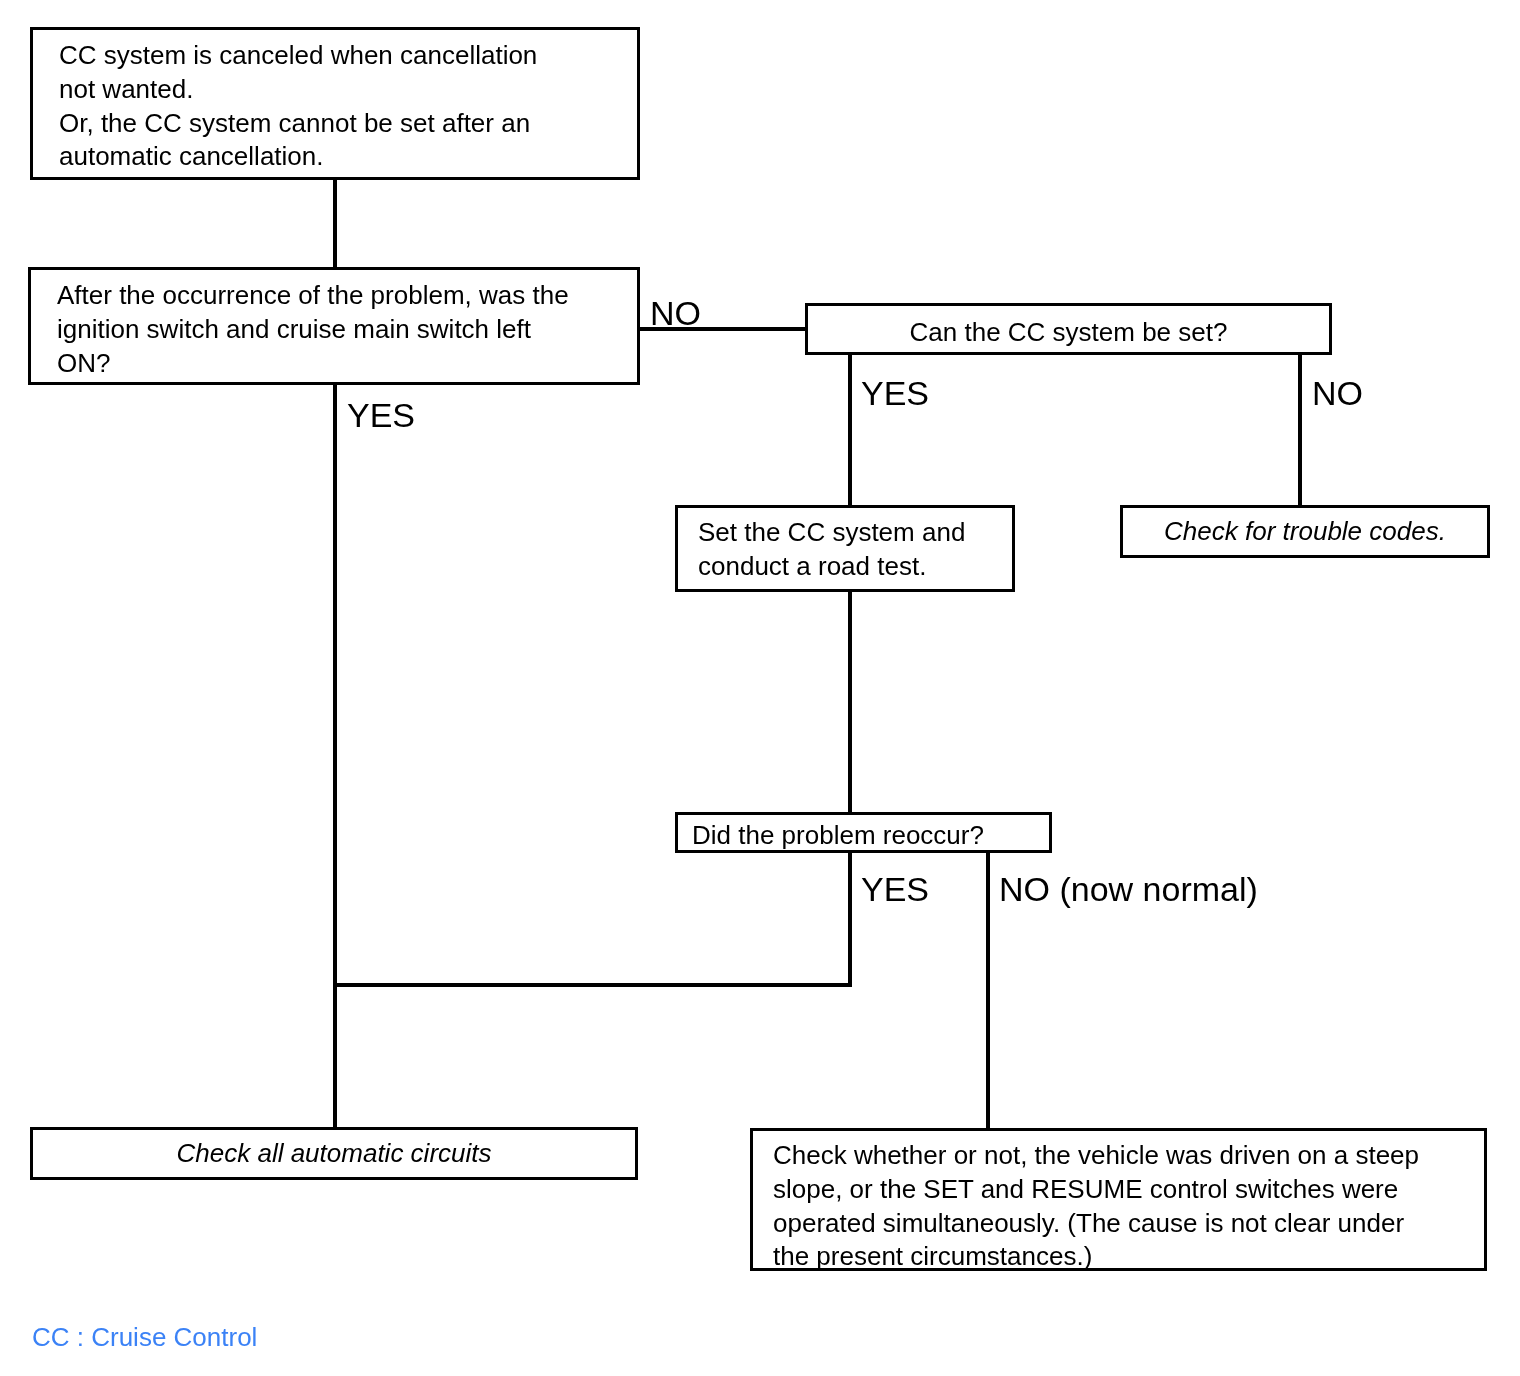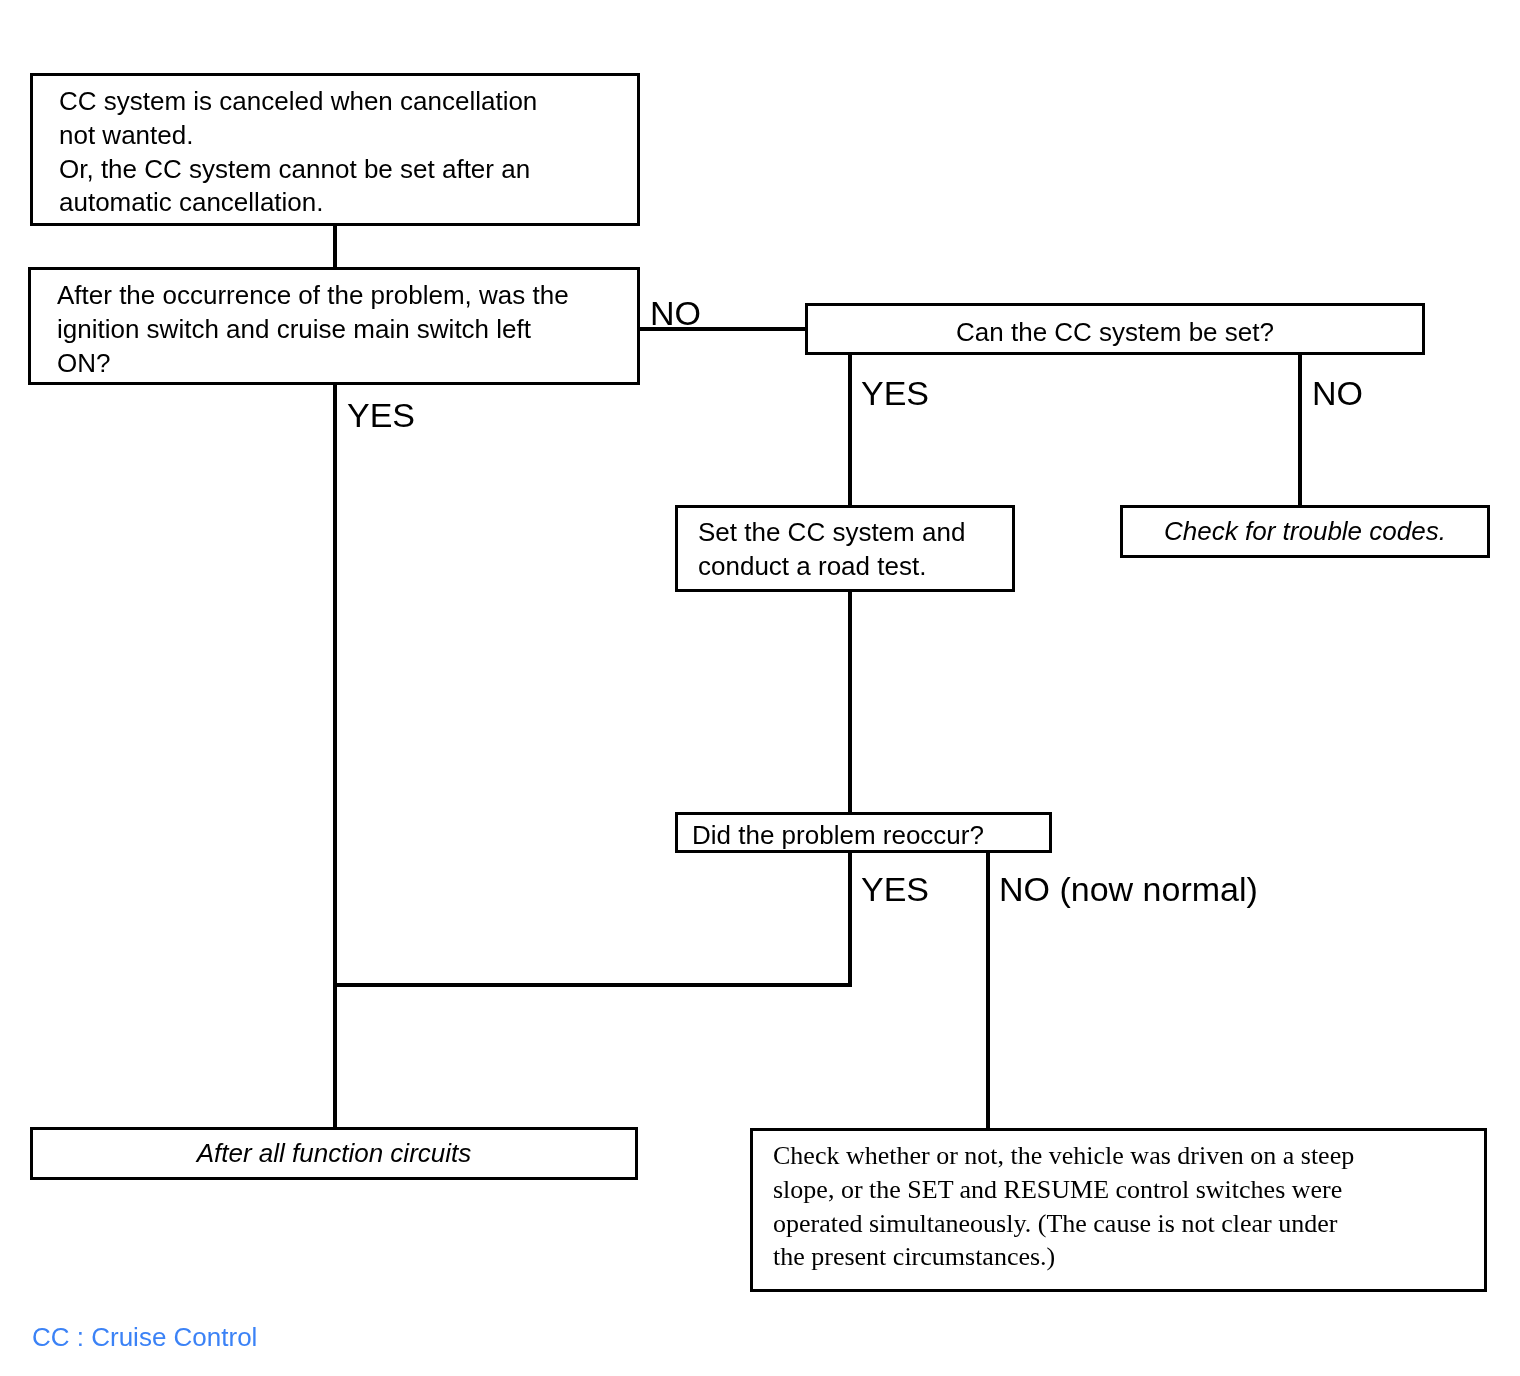--- a/index.html
+++ b/index.html
@@ -93,55 +93,55 @@
 
   <div class="line vline" style="left:1298px; top:355px; height:152px;"></div>
 
   <div class="line vline" style="left:848px; top:590px; height:224px;"></div>
 
   <div class="line vline" style="left:848px; top:852px; height:135px;"></div>
   <div class="line hline" style="left:333px; top:983px; width:519px;"></div>
 
   <div class="line vline" style="left:986px; top:852px; height:278px;"></div>
 
-  <div class="box pad-left" style="left:30px; top:27px; width:610px; height:153px;margin-top:46px;">
+  <div class="box pad-left" style="left:30px; top:27px; width:610px; height:153px;">
     <span class="txt">CC system is canceled when cancellation
 not wanted.
 Or, the CC system cannot be set after an
 automatic cancellation.</span>
   </div>
 
   <div class="box pad-left" style="left:28px; top:267px; width:612px; height:118px;">
     <span class="txt">After the occurrence of the problem, was the
 ignition switch and cruise main switch left
 ON?</span>
   </div>
 
-  <div class="box center" style="left:805px; top:303px; width:620px; height:52px;">
+  <div class="box center" style="left:805px; top:303px; width:527px; height:52px;">
     <span class="txt">Can the CC system be set?</span>
   </div>
 
   <div class="box pad-left-sm" style="left:675px; top:505px; width:340px; height:87px;">
     <span class="txt">Set the CC system and
 conduct a road test.</span>
   </div>
 
   <div class="box center-sm" style="left:1120px; top:505px; width:370px; height:53px;">
     <span class="txt">Check for trouble codes.</span>
   </div>
 
   <div class="box pad-tight" style="left:675px; top:812px; width:377px; height:41px;">
     <span class="txt">Did the problem reoccur?</span>
   </div>
 
   <div class="box center-sm" style="left:30px; top:1127px; width:608px; height:53px;">
-    <span class="txt">After all function circuits</span>
+    <span class="txt">Check all automatic circuits</span>
   </div>
 
-  <div class="box pad-left-sm" style="left:750px; top:1128px; width:737px; height:164px;font-family:Liberation Serif, serif;">
+  <div class="box pad-left-sm" style="left:750px; top:1128px; width:737px; height:143px;">
     <span class="txt">Check whether or not, the vehicle was driven on a steep
 slope, or the SET and RESUME control switches were
 operated simultaneously. (The cause is not clear under
 the present circumstances.)</span>
   </div>
 
   <div class="label" style="left:650px; top:296px;">NO</div>
 
   <div class="label" style="left:347px; top:398px;">YES</div>
 

